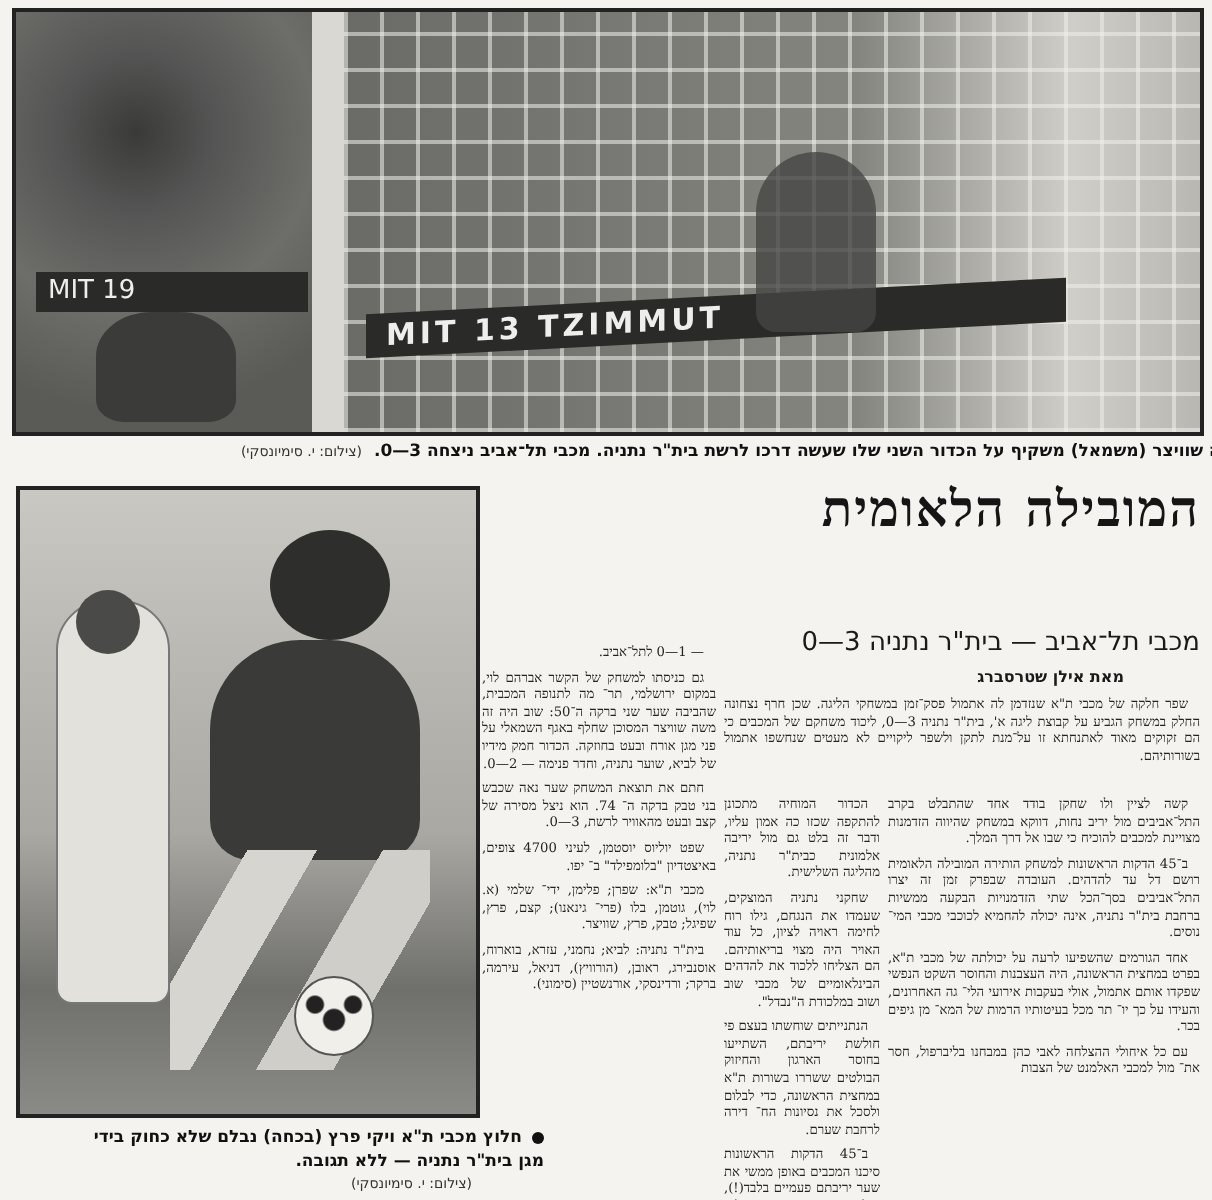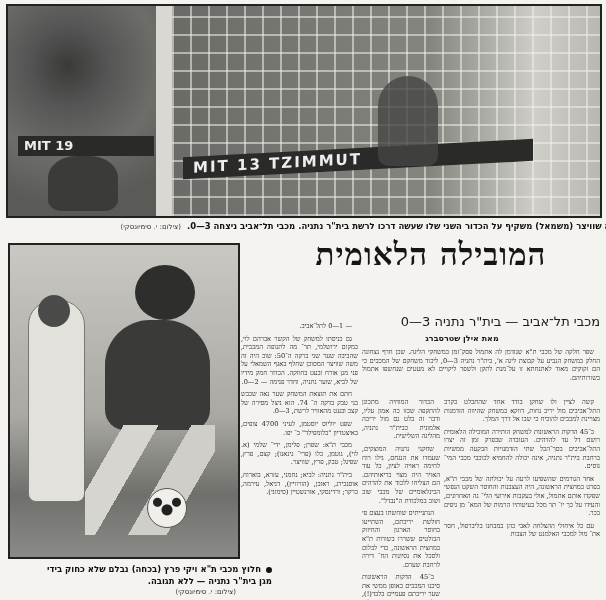--- a/index.html
+++ b/index.html
@@ -40,21 +40,21 @@
   }
   #photo-top .banner {
     position: absolute; left: 175px; top: 142px; width: 340px; height: 22px;
     background: #2a2a28; transform: skewY(-3deg);
     color: #eee; font-family: "DejaVu Sans", sans-serif; font-weight: bold;
     font-size: 15px; letter-spacing: 2px; line-height: 22px; padding-left: 10px;
   }
   #photo-top .banner-left {
     position: absolute; left: 10px; top: 130px; width: 130px; height: 20px;
     background: #2a2a28; color: #eee;
-    font-family: "DejaVu Sans", sans-serif; font-weight: bold; font-size: 13px;
+    font-family: "DejaVu Sans", sans-serif; font-weight: normal; font-size: 13px;
     line-height: 20px; padding-left: 6px;
   }
   #photo-top .keeper {
     position: absolute; left: 40px; top: 150px; width: 70px; height: 55px;
     border-radius: 40% 40% 20% 20%; background: #3b3b39;
   }
   #photo-top .player {
     position: absolute; left: 370px; top: 70px; width: 60px; height: 90px;
     border-radius: 30px 30px 10px 10px; background: #454543; opacity: 0.8;
   }
@@ -114,33 +114,33 @@
   #caption-left {
     left: 8px; top: 563px; width: 228px; font-size: 8.5px; line-height: 12px;
   }
   #credit-left {
     position: absolute; left: 8px; top: 588px; width: 228px; direction: rtl; text-align: right;
     font-family: "DejaVu Sans", sans-serif; font-size: 7px; color: #333;
   }
   
   #headline {
     position: absolute; left: 262px; top: 238px; width: 338px;
-    direction: rtl; text-align: center;
+    direction: rtl; text-align: right;
     font-family: "DejaVu Serif", serif; font-weight: bold;
-    font-size: 31px; line-height: 33px; color: #151515;
+    font-size: 25px; line-height: 33px; color: #151515;
     letter-spacing: 1px;
   }
   #subhead {
     position: absolute; left: 362px; top: 314px; width: 238px;
     direction: rtl; text-align: right;
     font-family: "DejaVu Sans", sans-serif; font-size: 13px; color: #1a1a1a;
   }
   #byline {
     position: absolute; left: 362px; top: 334px; width: 200px;
-    direction: rtl; text-align: center;
+    direction: rtl; text-align: right;
     font-family: "DejaVu Sans", sans-serif; font-size: 8px; font-weight: bold;
   }
   .col {
     position: absolute; direction: rtl; text-align: justify;
     font-family: "DejaVu Serif", serif; font-size: 6.6px; line-height: 8.6px;
     color: #222;
   }
   .col p { margin: 0 0 4px 0; text-indent: 6px; }
   #col-lead { left: 362px; top: 348px; width: 238px; }
   #col-right { left: 444px; top: 398px; width: 156px; }

